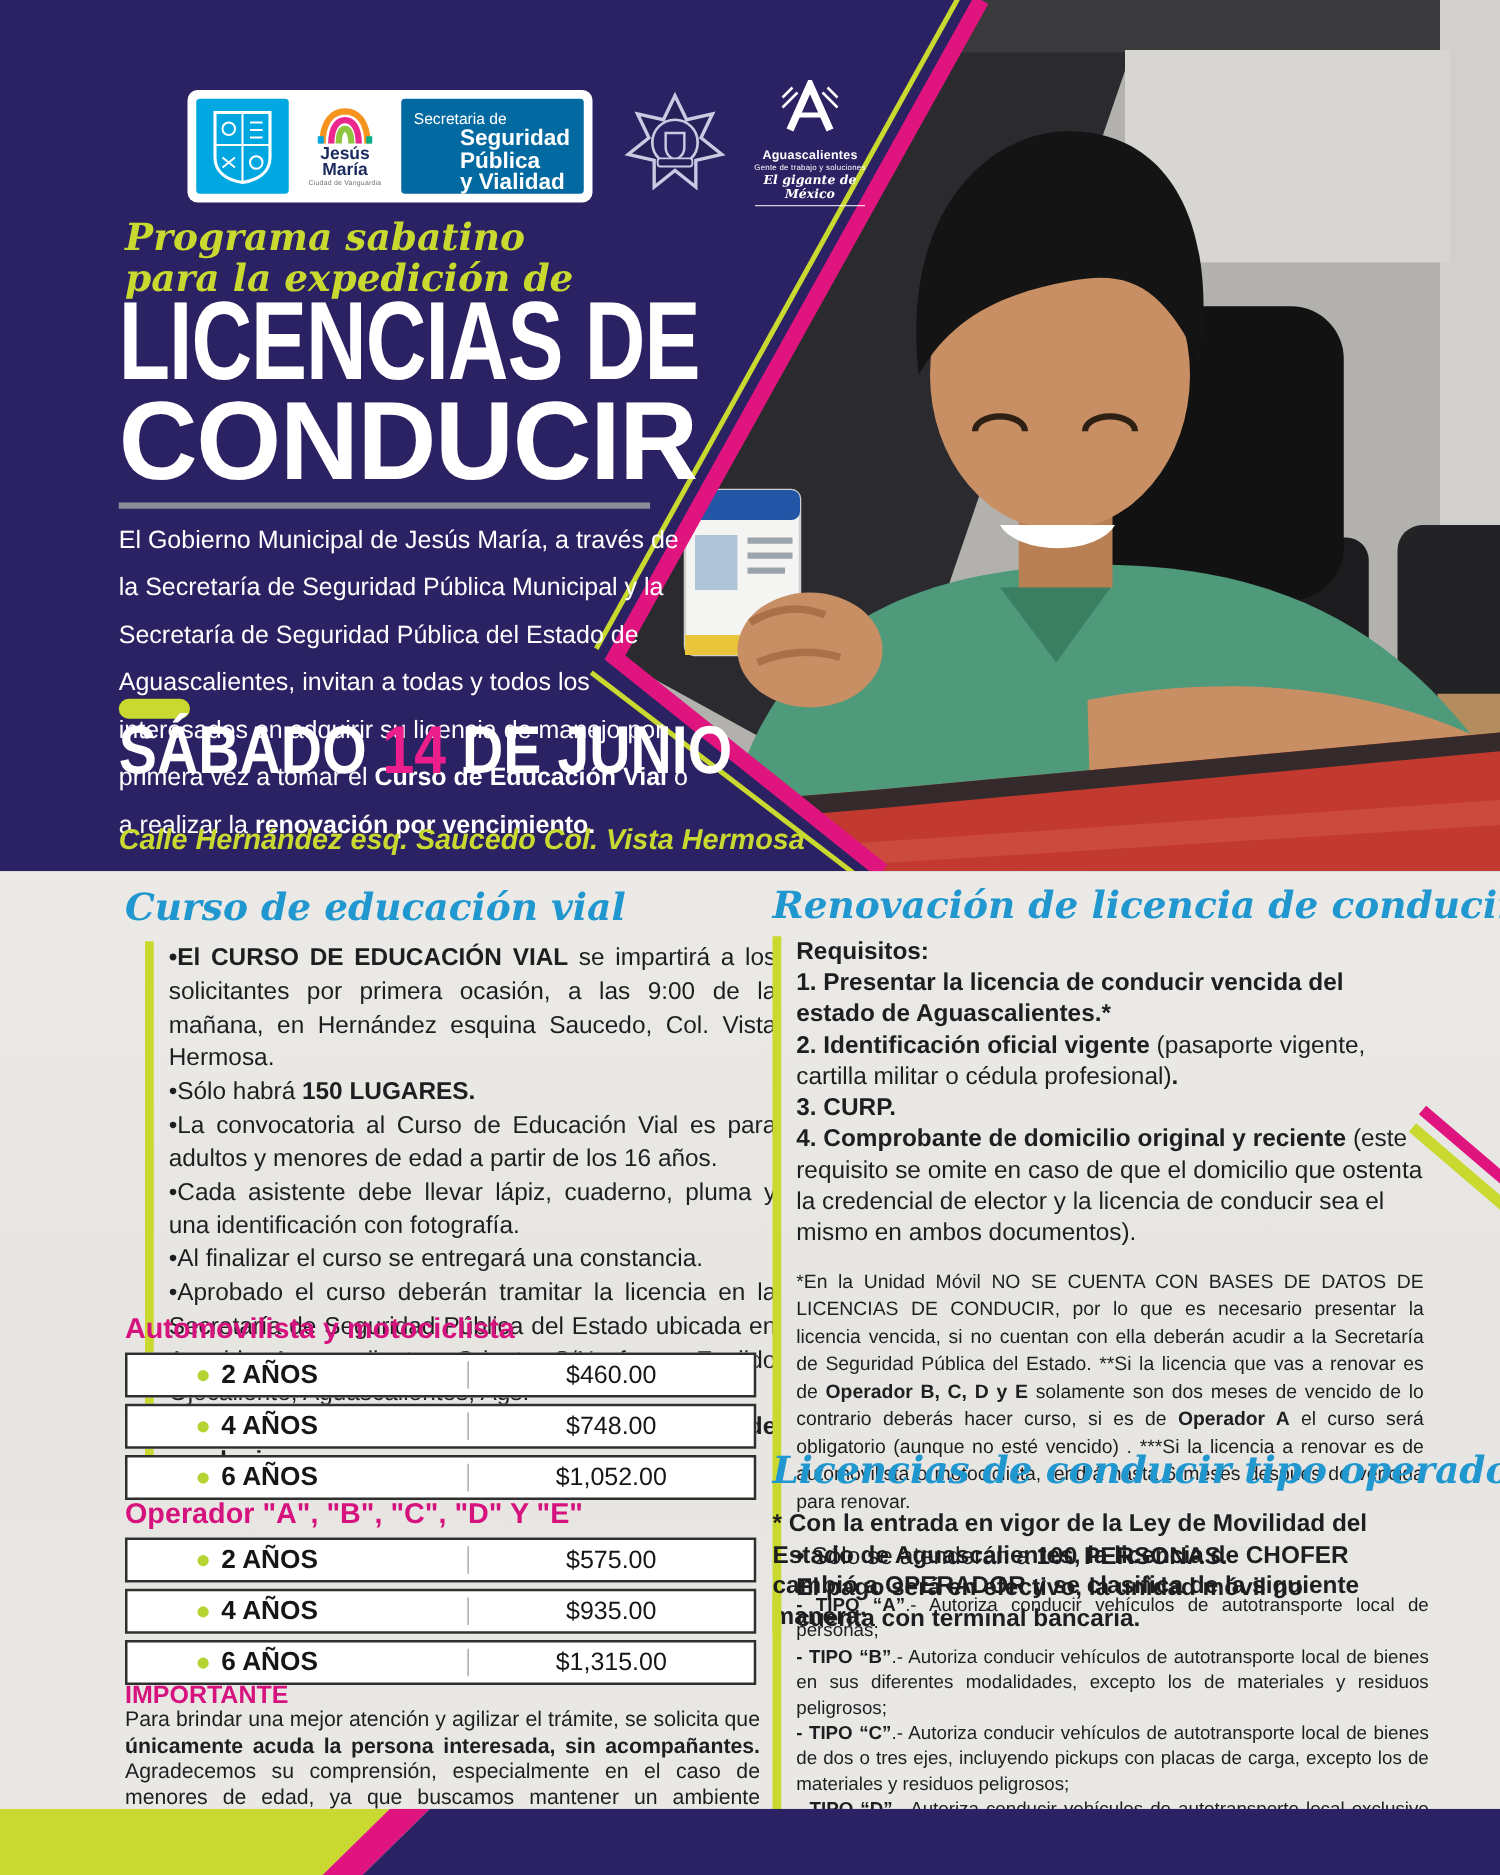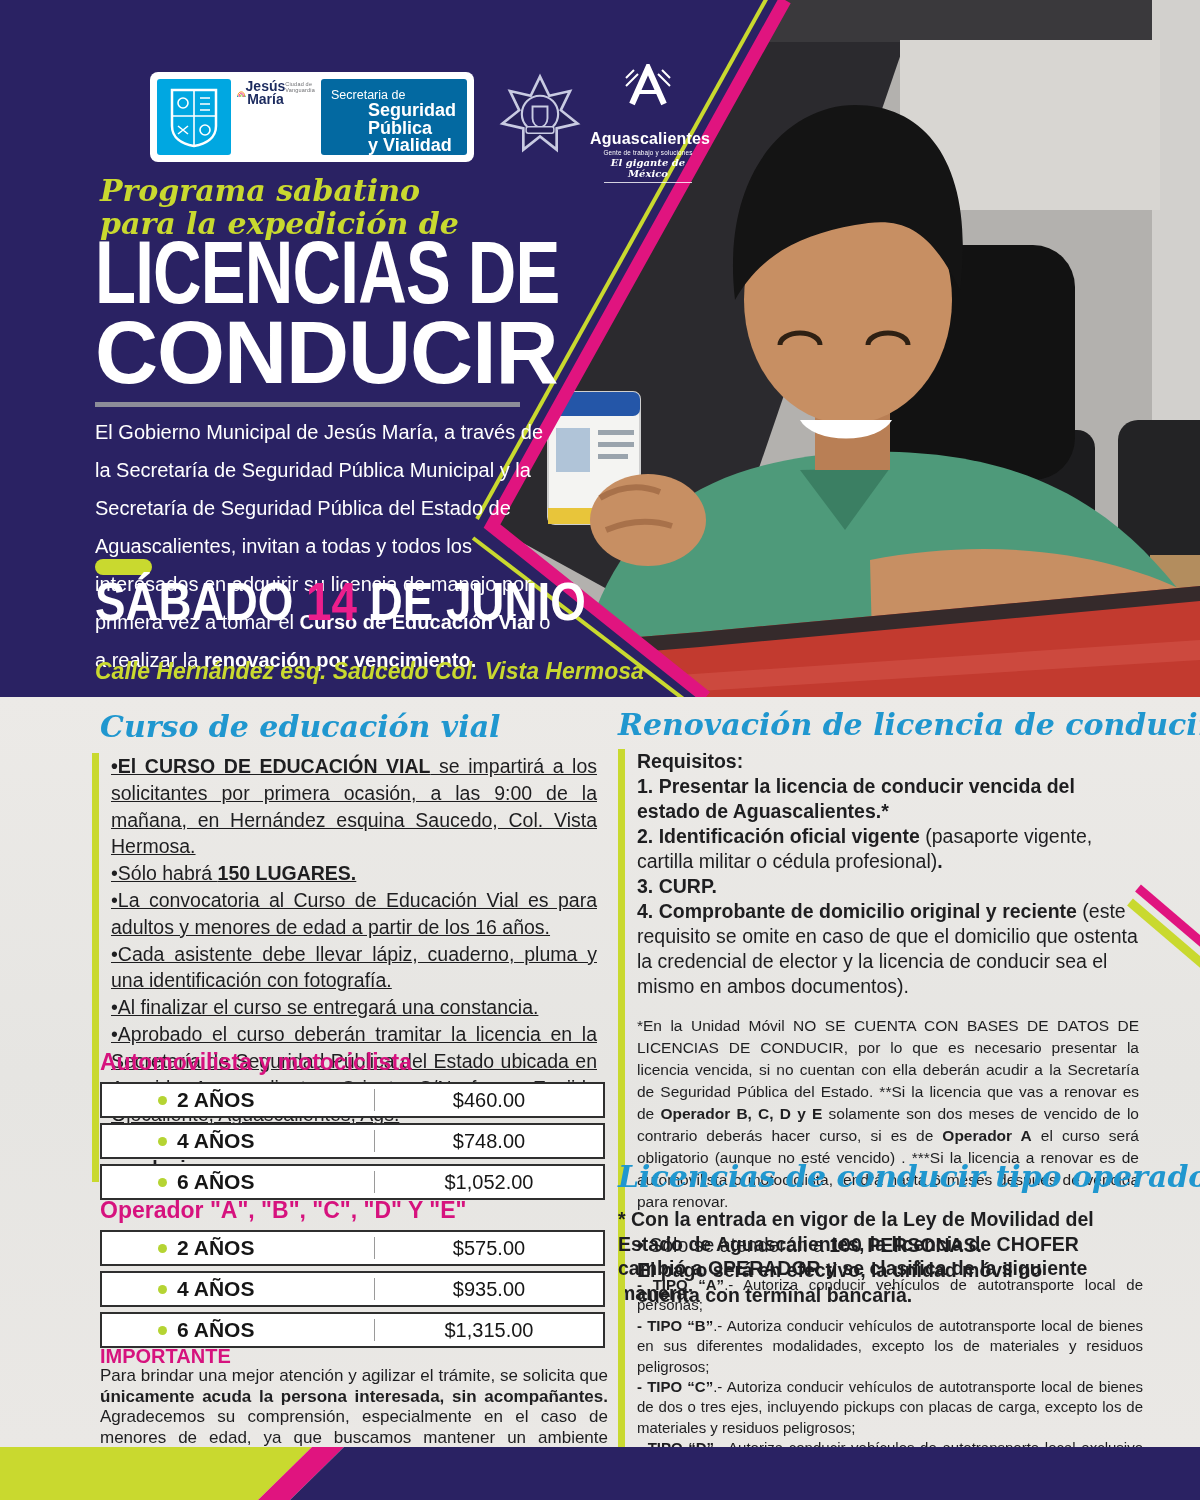--- a/index.html
+++ b/index.html
@@ -7,30 +7,30 @@
           background:#e8e7e4;font-family:"Liberation Sans",sans-serif;}
   .b{font-weight:700;}
 
   
   .hero{position:absolute;left:0;top:0;width:1200px;height:697px;background:#2a2263;}
   .hero-photo{position:absolute;left:0;top:0;}
 
   .logo-card{position:absolute;left:150px;top:72px;width:324px;height:90px;background:#fff;
              border-radius:8px;display:flex;gap:6px;padding:7px;box-sizing:border-box;}
   .crest-box{width:74px;background:#00a7e1;border-radius:3px;display:flex;align-items:center;justify-content:center;}
-  .jm-box{width:78px;background:#fff;border-radius:3px;display:flex;flex-direction:row;justify-content:center;}
+  .jm-box{width:78px;background:#fff;border-radius:3px;display:flex;flex-direction:column;align-items:center;justify-content:center;}
   .jm-name{color:#1b2a5e;font-weight:700;font-size:14px;line-height:13px;text-align:center;margin-top:1px;}
   .jm-tag{color:#6d6e71;font-size:5.5px;margin-top:2px;letter-spacing:.2px;}
   .sec-box{flex:1;background:#0369a1;border-radius:3px;color:#fff;padding:9px 10px;box-sizing:border-box;}
   .sec-l1{font-size:12.5px;line-height:14px;}
   .sec-l2,.sec-l3{font-size:18px;line-height:17.5px;font-weight:700;margin-left:37px;}
 
   .badge{position:absolute;left:497px;top:68px;}
   .ags{position:absolute;left:590px;top:64px;width:116px;text-align:center;color:#fff;}
-  .ags-name{font-size:16px;font-weight:700;letter-spacing:.2px;margin-top:20px;}
+  .ags-name{font-size:10px;font-weight:700;letter-spacing:.2px;margin-top:8px;}
   .ags-tag{font-size:6.3px;letter-spacing:.2px;margin-top:1px;}
   .ags-slogan{font-family:"DejaVu Serif",serif;font-style:italic;font-size:10px;font-weight:700;margin-top:1px;}
   .ags-rule{height:1px;background:#fff;opacity:.8;margin:3px 14px 0 14px;}
 
   .kicker{position:absolute;left:100px;top:174px;font-family:"DejaVu Serif",serif;font-style:italic;
           font-weight:700;font-size:30px;line-height:33px;color:#c9d92f;}
   .title{position:absolute;left:95px;top:230px;color:#fff;font-weight:700;margin:0;}
   .title .tl{display:block;height:80px;}
   .title .cond{display:inline-block;transform-origin:0 0;font-size:84px;line-height:80px;letter-spacing:-1px;white-space:nowrap;}
   .tl1 .cond{transform:scale(0.80,1.06);}
@@ -49,21 +49,21 @@
 
   
   .body-sec{position:absolute;left:0;top:697px;width:1200px;height:750px;
             background:linear-gradient(180deg,#eceae7 0%,#e6e5e2 50%,#eae8e5 100%);}
   .h2{position:absolute;margin:0;font-family:"DejaVu Serif",serif;font-style:italic;font-weight:700;
       font-size:30px;color:#2097cf;white-space:nowrap;}
   .greenblock{border-left:7px solid #c9d92f;padding-left:12px;box-sizing:content-box;}
   .copy{color:#1e1e20;}
   .copy p{margin:0;}
 
-  .course-block{position:absolute;left:92px;top:56px;width:486px;font-size:19.5px;line-height:26.8px;text-align:justify;text-decoration:underline;}
+  .course-block{position:absolute;left:116px;top:56px;width:486px;font-size:19.5px;line-height:26.8px;text-align:justify;}
   .tbl-title{position:absolute;margin:0;font-size:23px;font-weight:700;color:#d6127e;white-space:nowrap;}
   .price-table{position:absolute;left:100px;width:505px;}
   .price-row{display:flex;align-items:center;height:36px;background:#fff;border:2px solid #2f2f2f;
              box-sizing:border-box;margin-bottom:5px;}
   .price-cell-l{width:50%;display:flex;align-items:center;font-weight:700;font-size:21px;color:#161616;padding-left:44px;}
   .dot{width:9px;height:9px;border-radius:50%;background:#b5d433;margin:0 10px 0 12px;}
   .price-cell-r{width:50%;display:flex;align-items:center;justify-content:center;font-size:20px;color:#161616;
                 border-left:1px solid #9a9a9a;height:70%;}
   .imp-title{position:absolute;left:100px;top:648px;margin:0;font-size:20px;font-weight:700;color:#d6127e;}
   .imp-text{position:absolute;left:100px;top:669px;width:508px;margin:0;font-size:17px;line-height:20.6px;text-align:justify;color:#1e1e20;}

